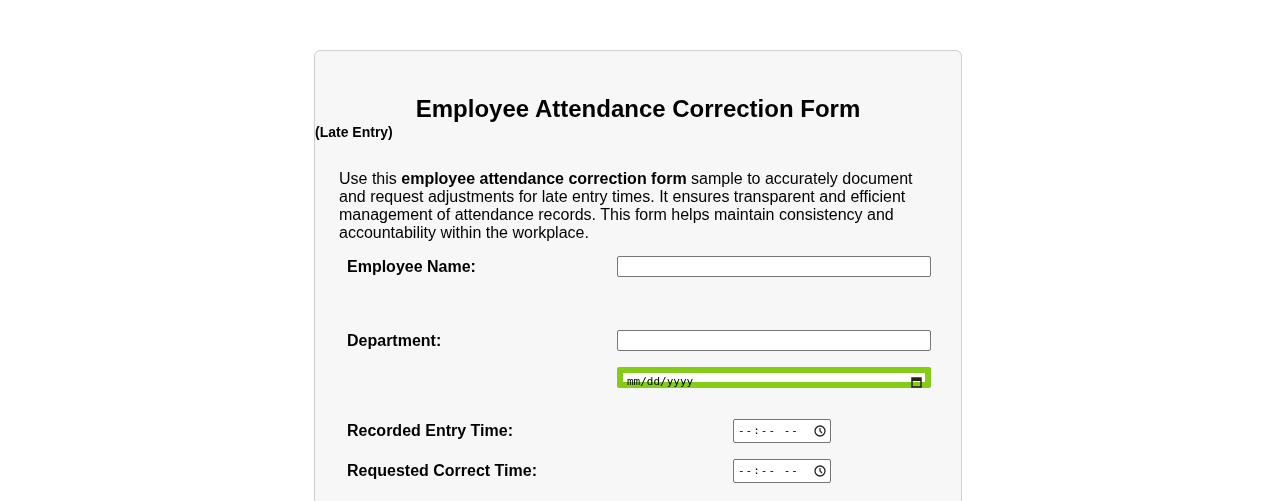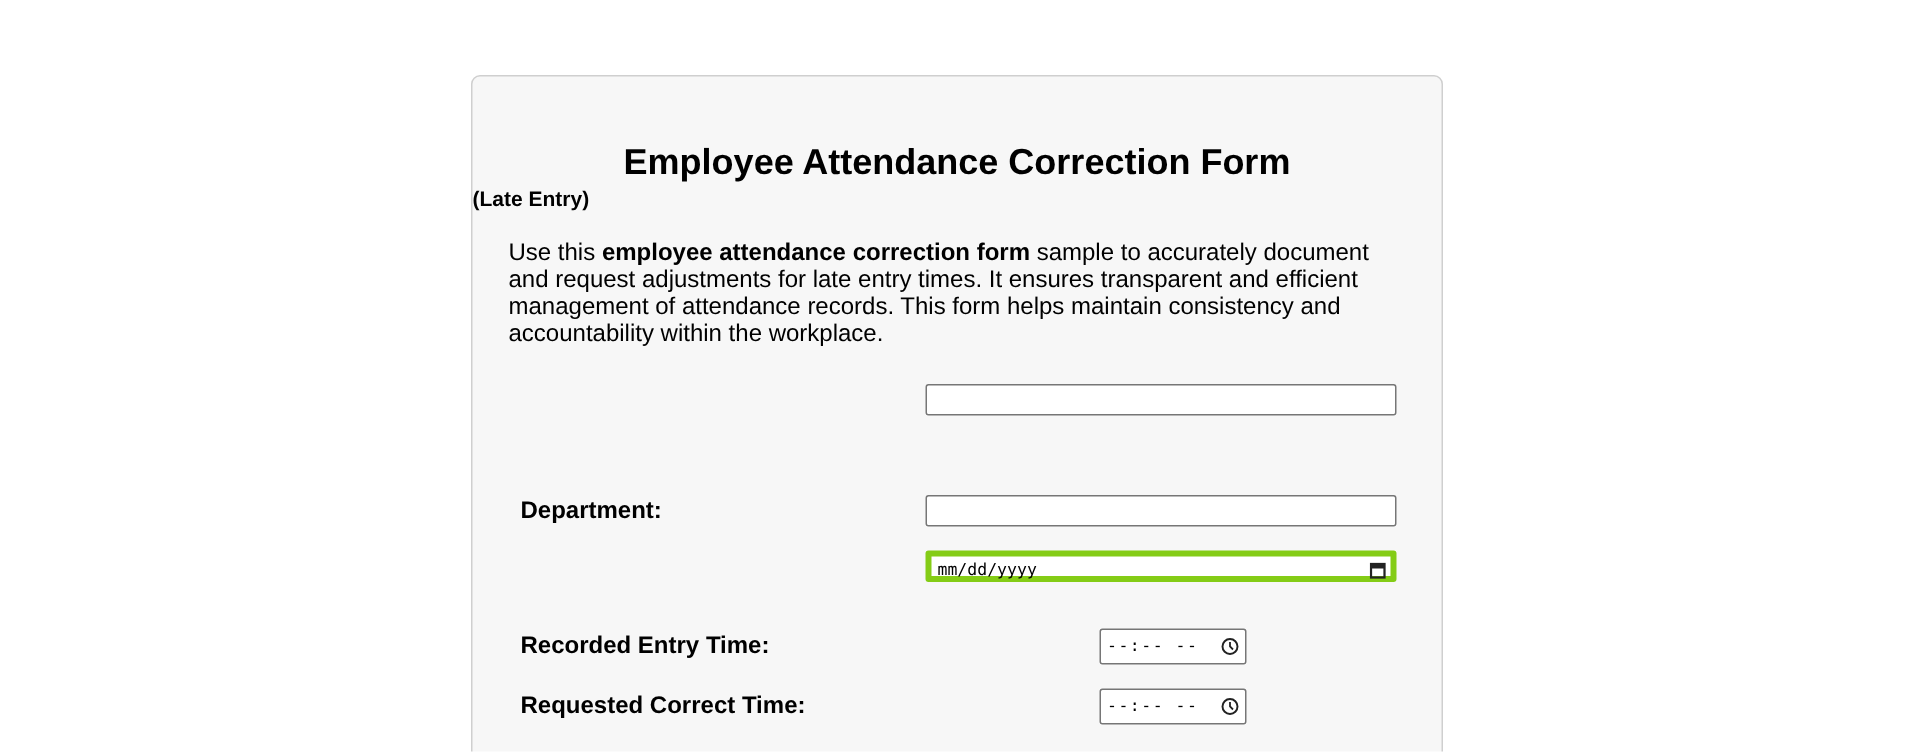--- a/index.html
+++ b/index.html
@@ -4,44 +4,45 @@
 <style>
   html, body { margin: 0; padding: 0; background: #ffffff; }
   body { width: 1278px; height: 501px; overflow: hidden; position: relative;
          font-family: "Liberation Sans", sans-serif; color: #000; }
   .card { position: absolute; left: 314px; top: 50px; width: 648px; height: 470px;
           background: #f7f7f7; border: 1px solid #cfcfcf; border-radius: 6px; box-sizing: border-box; }
   .title { position: absolute; left: 0; right: 0; top: 44px; text-align: center;
            font-size: 24px; font-weight: bold; margin: 0; }
   .subtitle { position: absolute; left: 0; right: 0; top: 73px; 
               font-size: 14px; font-weight: bold; margin: 0; }
-  .intro { position: absolute; left: 24px; top: 109px; width: 590px; font-size: 16px; line-height: 18px; margin: 0; }
+  .intro { position: absolute; left: 24px; top: 119px; width: 590px; font-size: 16px; line-height: 18px; margin: 0; }
   .row { position: absolute; left: 32px; width: 584px; height: 22px; }
   .row label { position: absolute; left: 0; top: 0; font-size: 16px; font-weight: bold; line-height: 22px; }
   .txt { position: absolute; left: 270px; top: 0; width: 314px; height: 21px; box-sizing: border-box;
          border: 1px solid #767676; border-radius: 2px; background: #fff; padding: 0 4px;
          font-family: "Liberation Sans", sans-serif; font-size: 13px; }
   .date { position: absolute; left: 270px; top: 0; width: 314px; height: 21px; box-sizing: border-box;
-          border: 4px solid #84cc16; border-radius: 2px; background: #fff; }
+          border: 6px solid #84cc16; border-radius: 2px; background: #fff; }
   .date span.ph { position: absolute; left: 4px; top: 2px; font-family: "DejaVu Sans Mono", monospace; font-size: 11px; color: #000; }
   .time { position: absolute; left: 386px; top: 0; width: 98px; height: 24px; box-sizing: border-box;
           border: 1px solid #767676; border-radius: 2px; background: #fff; }
   .time span.ph { position: absolute; left: 4px; top: 4px; font-family: "DejaVu Sans Mono", monospace; font-size: 11px; letter-spacing: 1px; }
   .icon-cal { position: absolute; right: 3px; top: 3px; width: 11px; height: 12px; }
   .icon-clock { position: absolute; right: 4px; top: 5px; width: 12px; height: 12px; }
 </style>
 </head>
 <body>
 
 <div class="card">
   <h1 class="title">Employee Attendance Correction Form</h1>
   <div class="subtitle">(Late Entry)</div>
   <p class="intro"><span>Use this </span><b>employee attendance correction form</b><span> sample to accurately document and request adjustments for late entry times. It ensures transparent and efficient management of attendance records. This form helps maintain consistency and accountability within the workplace.</span></p>
 
   <div class="row" style="top:205px">
+    <label>Employee Name:</label>
     <input class="txt" type="text" value="" style="">
   </div>
   <div class="row" style="top:279px">
     <label>Department:</label>
     <input class="txt" type="text" value="" style="">
   </div>
   <div class="row" style="top:316px">
     <div class="date">
       <span class="ph">mm/dd/yyyy</span>
       <svg class="icon-cal" viewBox="0 0 11 12">

